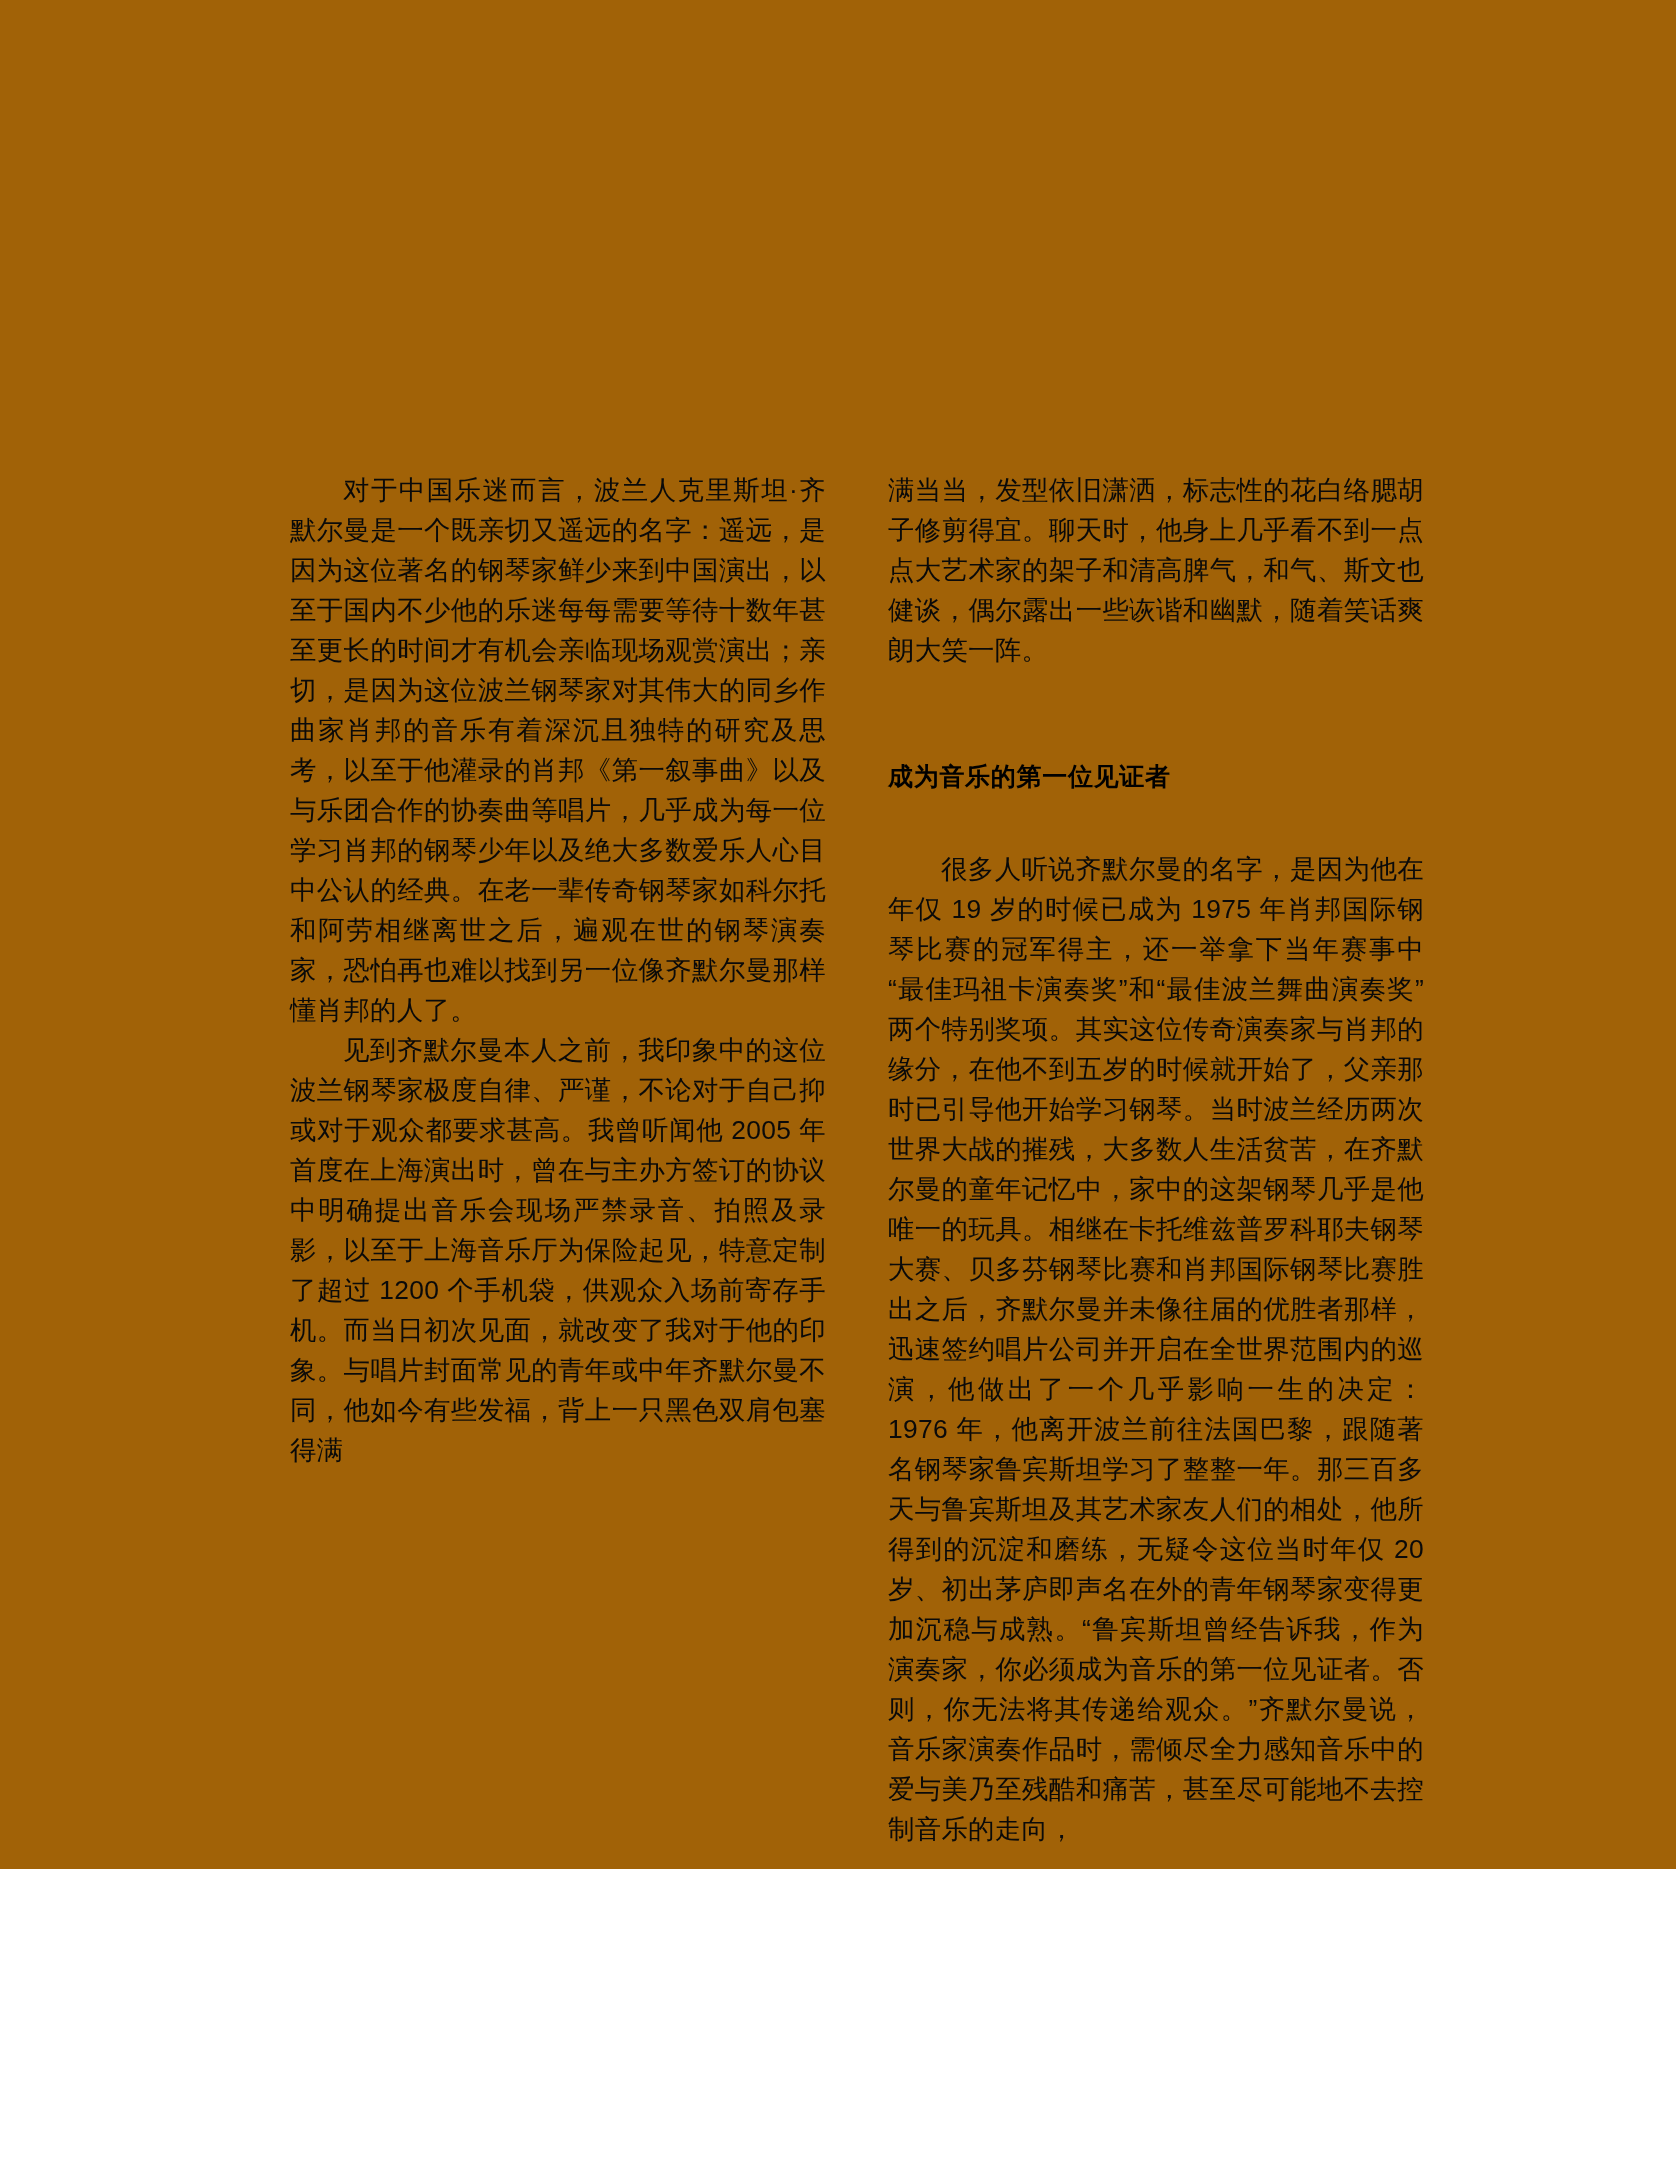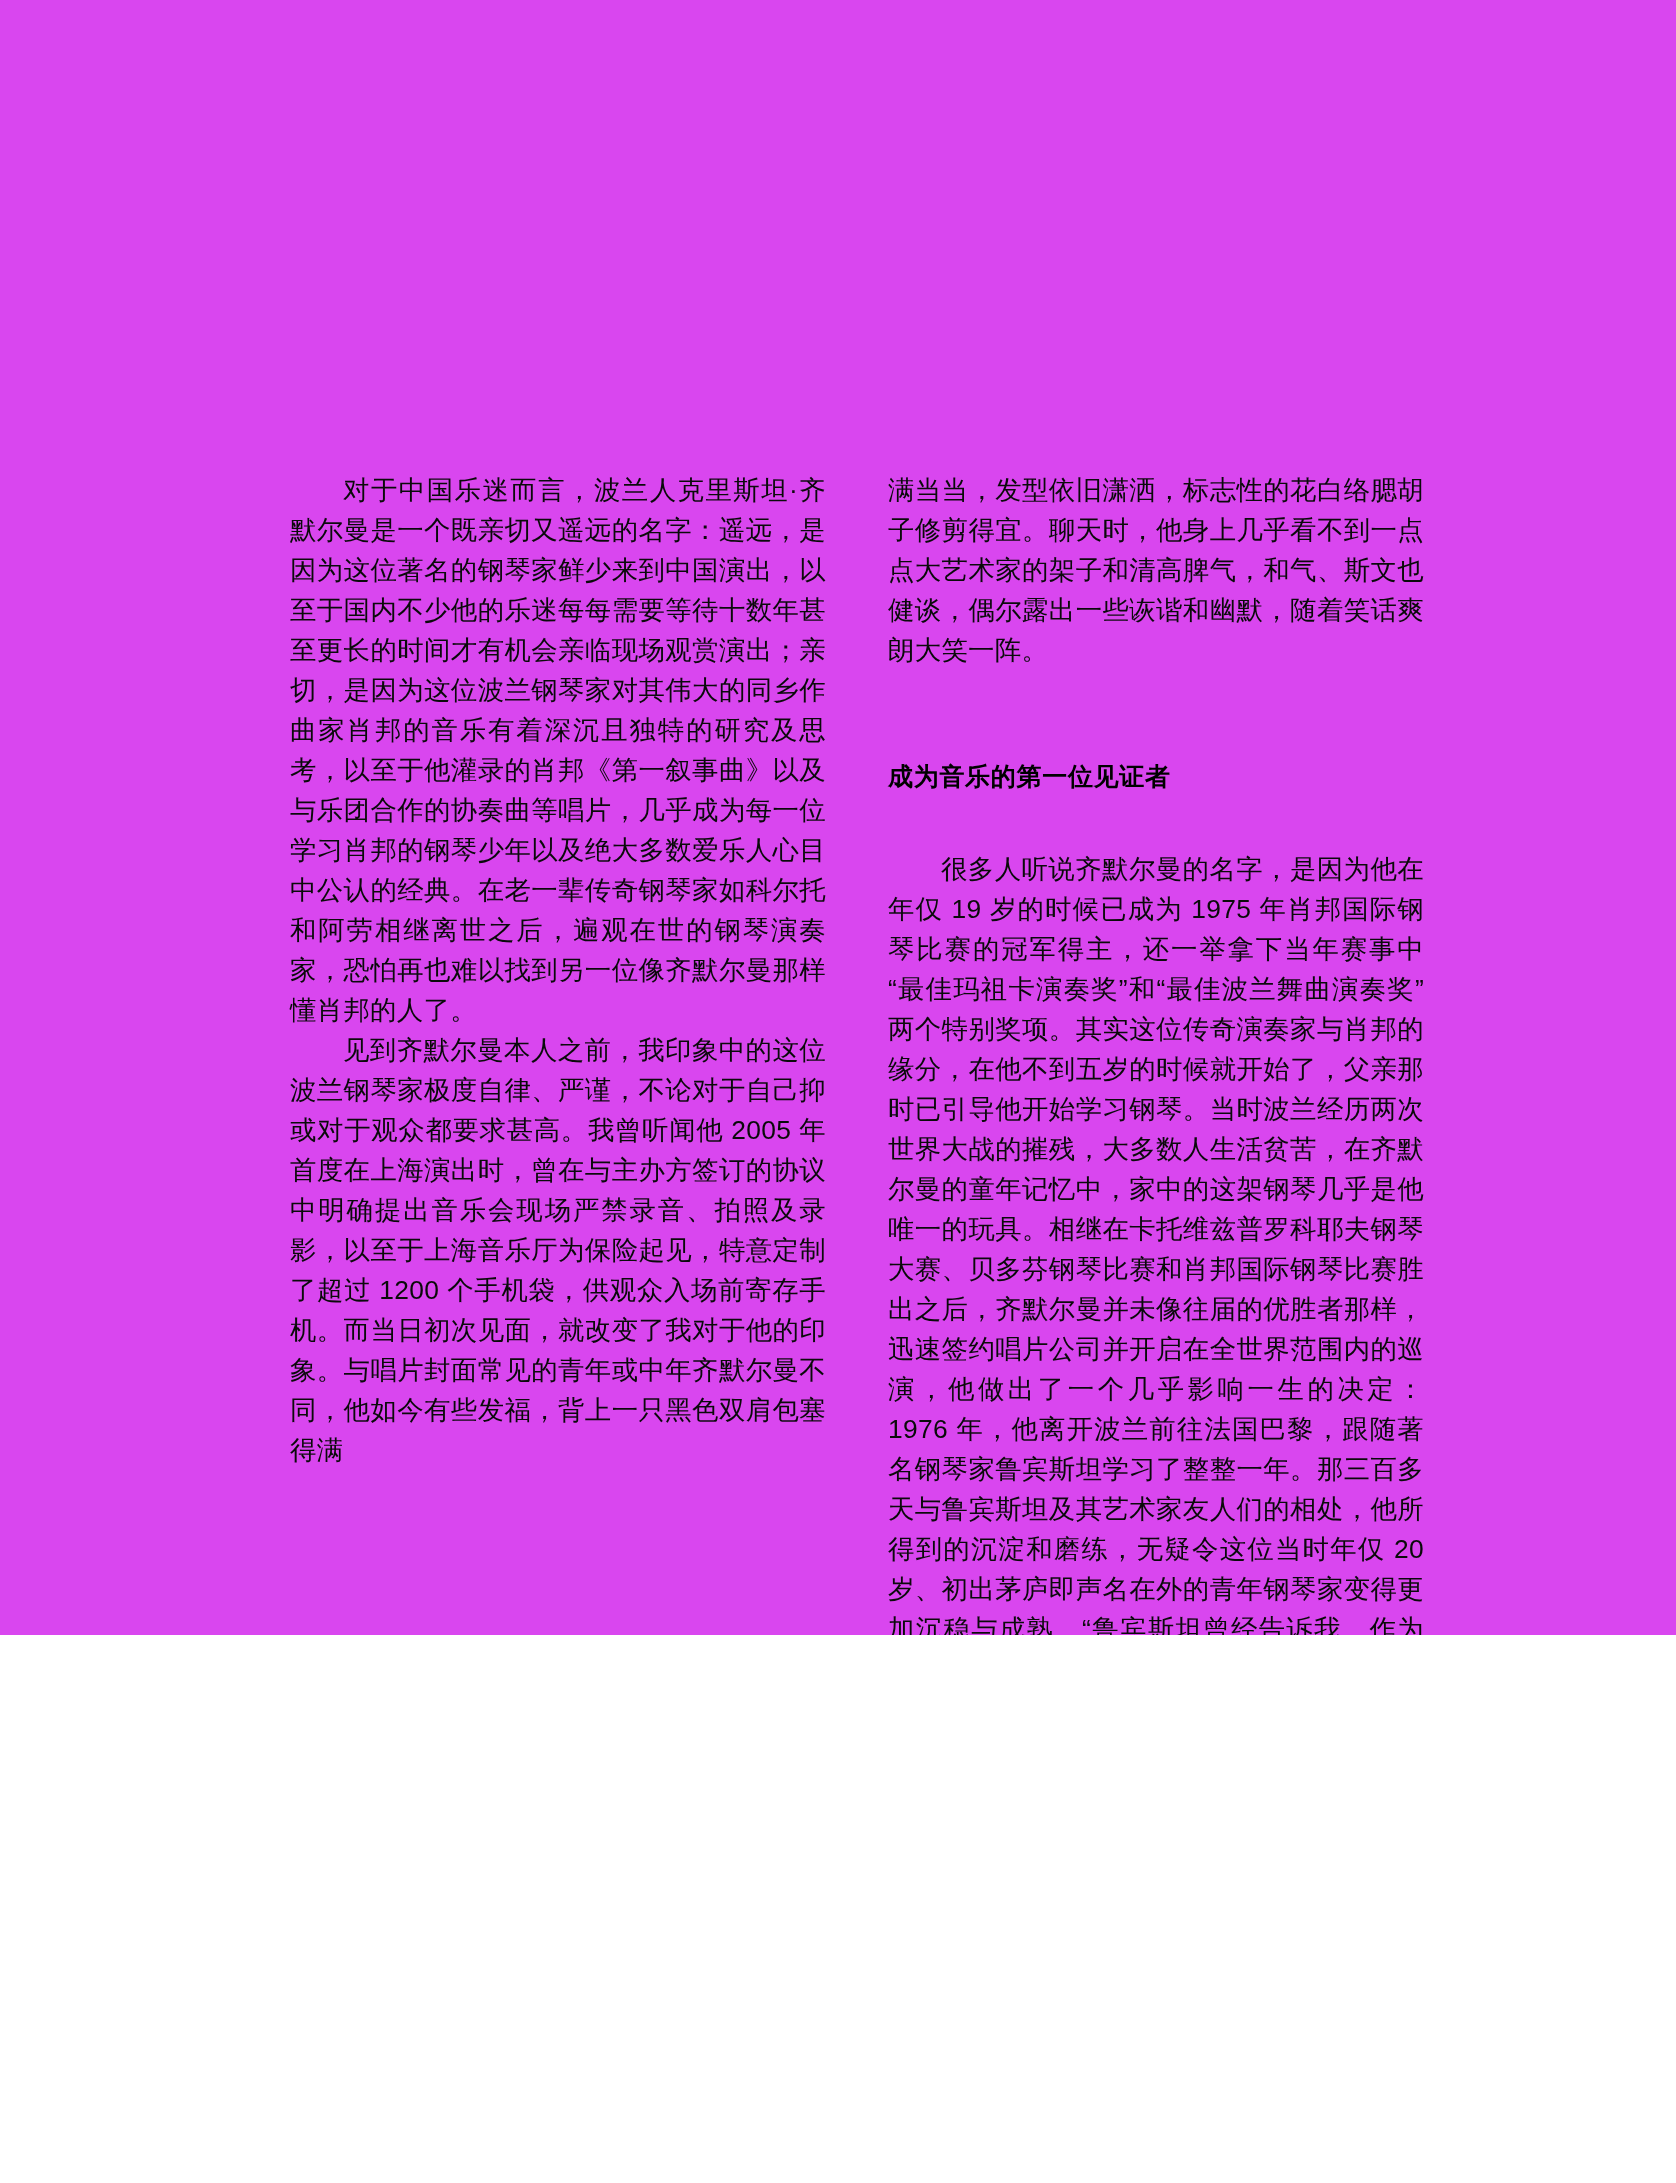--- a/index.html
+++ b/index.html
@@ -5,22 +5,22 @@
 <style>
   * { box-sizing: border-box; }
   html, body {
     margin: 0;
     padding: 0;
     background: #ffffff;
   }
   .page {
     position: relative;
     width: 1676px;
-    height: 1635px;
-    background: #d946ef;
+    height: 1869px;
+    background: #a16207;
     font-family: "Liberation Sans", sans-serif;
     color: #000000;
     overflow: hidden;
   }
   .col {
     position: absolute;
     top: 470px;
     width: 536px;
   }
   .col-left  { left: 290px; }

